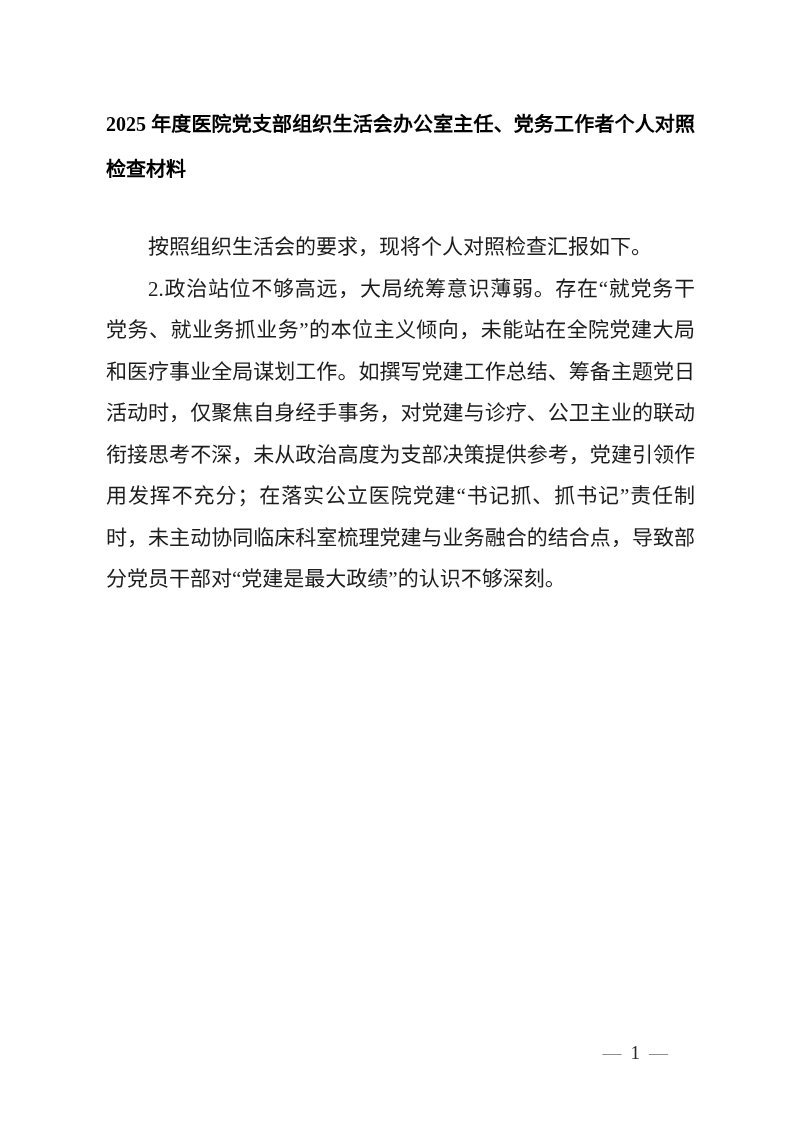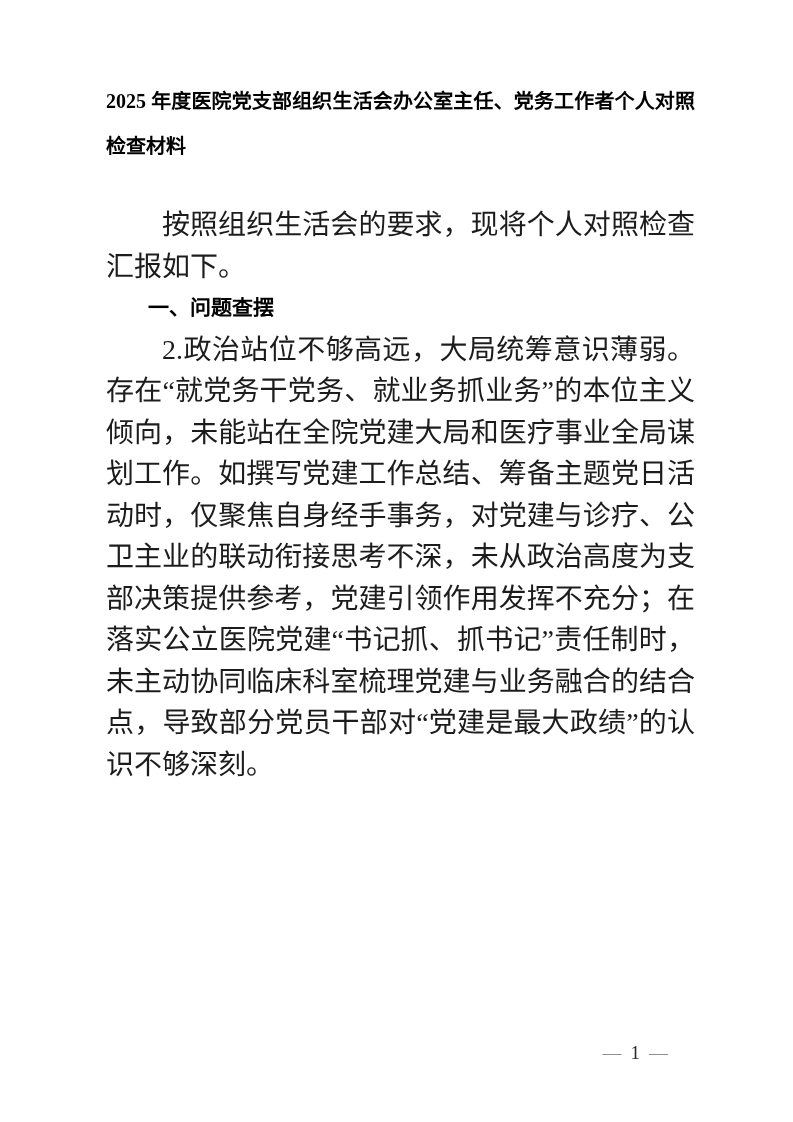--- a/index.html
+++ b/index.html
@@ -7,37 +7,37 @@
     padding: 0;
     background: #ffffff;
   }
   .page {
     position: relative;
     width: 793px;
     height: 1122px;
     margin: 0 auto;
     background: #ffffff;
     box-sizing: border-box;
-    padding: 79px 98px 0 106px;
+    padding: 102px 98px 0 106px;
     overflow: hidden;
     font-family: "Liberation Serif", serif;
     color: #1a1a1a;
   }
   .doc-title {
     margin: 0 0 35px 0;
     font-size: 20px;
     line-height: 45px;
     font-weight: bold;
     color: #000000;
     text-align: justify;
     font-family: "Liberation Serif", serif;
   }
   .body-text {
     margin: 0;
-    font-size: 28px;
+    font-size: 21px;
     line-height: 41.5px;
     text-indent: 2em;
     text-align: justify;
     color: #1c1c1c;
     font-weight: normal;
   }
   .section-heading {
     margin: 0;
     font-size: 21px;
     line-height: 41.5px;
@@ -76,21 +76,20 @@
 </style>
 </head>
 <body>
 
 <div class="page">
 
   <h1 class="doc-title">2025 年度医院党支部组织生活会办公室主任、党务工作者个人对照检查材料</h1>
 
   <p class="body-text">按照组织生活会的要求，现将个人对照检查汇报如下。</p>
 
-  <h2 class="section-heading">一、问题查摆</h2>
 
 
 
   <p class="body-text">2.政治站位不够高远，大局统筹意识薄弱。存在“就党务干党务、就业务抓业务”的本位主义倾向，未能站在全院党建大局和医疗事业全局谋划工作。如撰写党建工作总结、筹备主题党日活动时，仅聚焦自身经手事务，对党建与诊疗、公卫主业的联动衔接思考不深，未从政治高度为支部决策提供参考，党建引领作用发挥不充分；在落实公立医院党建“书记抓、抓书记”责任制时，未主动协同临床科室梳理党建与业务融合的结合点，导致部分党员干部对“党建是最大政绩”的认识不够深刻。</p>
 
   <div class="page-number">
     <span class="dash">—</span><span class="num">1</span><span class="dash">—</span>
   </div>
 
 </div>

